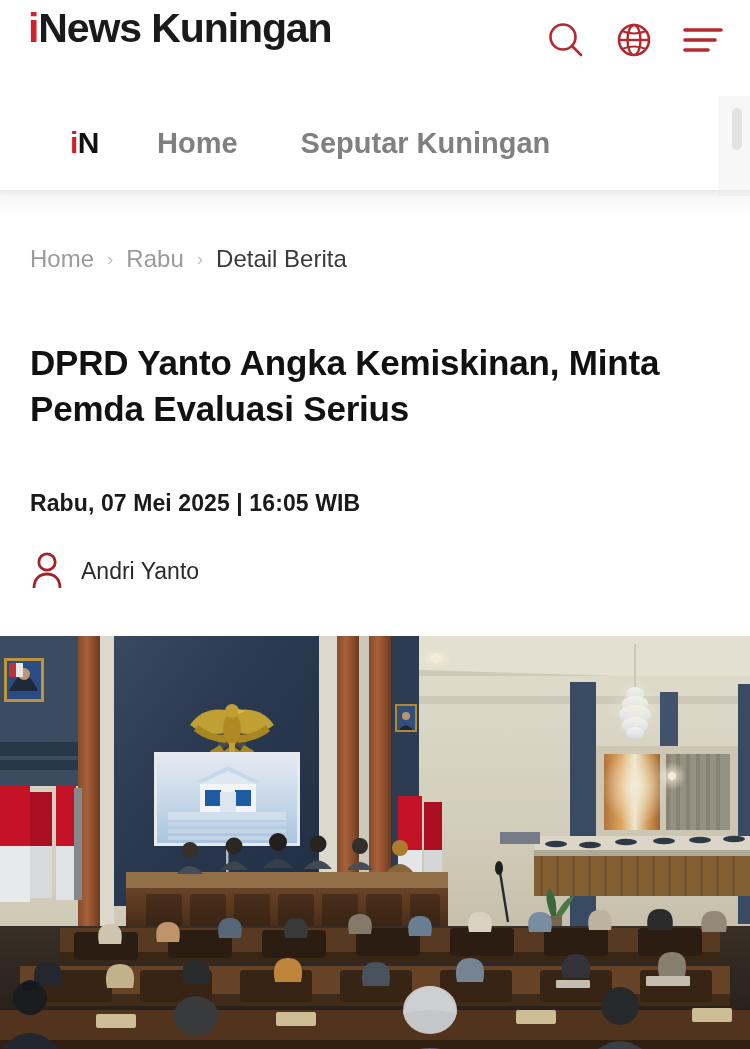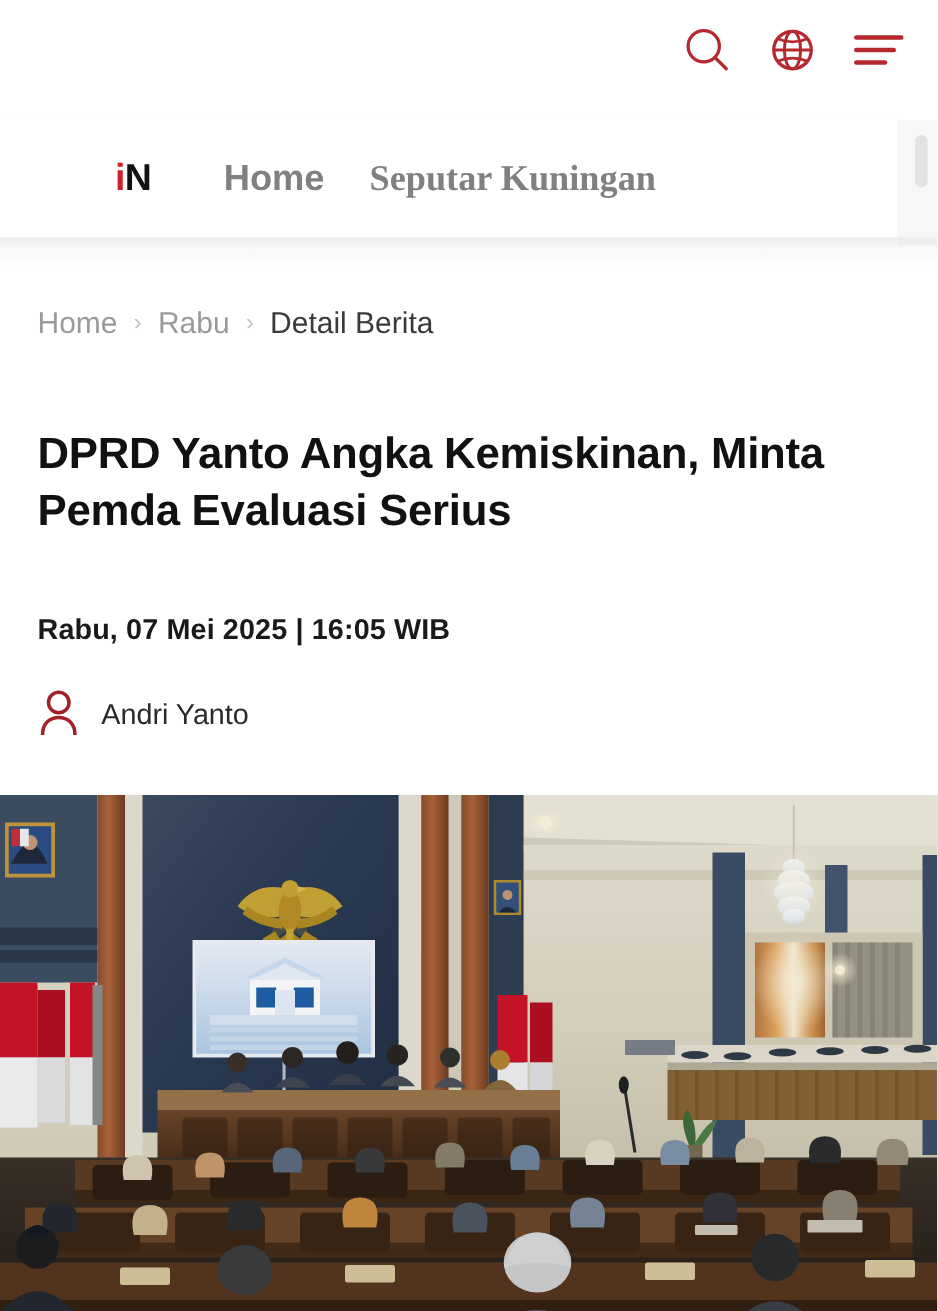--- a/index.html
+++ b/index.html
@@ -43,36 +43,36 @@
   
   .navbar {
     position: absolute; left: 0; top: 96px;
     width: 718px; height: 94px;
     background: #ffffff;
     box-shadow: 0 3px 6px rgba(0,0,0,0.055);
     display: flex; align-items: center;
     overflow: hidden;
   }
   .nav-logo {
-    margin-left: 92px;
+    margin-left: 70px;
     font-size: 30px; font-weight: 700;
     letter-spacing: -0.5px; line-height: 1;
     white-space: nowrap;
   }
   .nav-logo .i { color: #D32029; }
   .nav-logo .n { color: #111111; }
   .nav-item {
     margin-left: 58px;
     font-size: 29px;
     font-weight: 700;
     color: #808080;
     white-space: nowrap;
     cursor: pointer;
   }
-  .nav-item.second { margin-left: 36px; font-family: Liberation Serif, serif; }
+  .nav-item.second { margin-left: 63px; }
 
   .nav-scroll-track {
     position: absolute; right: 0; top: 96px;
     width: 32px; height: 100px;
     background: #f7f7f7;
   }
   .nav-scroll-thumb {
     position: absolute; right: 8px; top: 108px;
     width: 10px; height: 42px;
     background: #e2e2e2;
@@ -134,20 +134,23 @@
     background: #2b3a4d;
   }
   .hero svg { display: block; width: 750px; height: 413px; }
 </style>
 </head>
 <body>
 
 <div id="page">
 
   <header class="masthead">
+    <div class="brand">
+      <span class="i">i</span><span class="rest">News Kuningan</span>
+    </div>
 
     <div class="mast-icons">
       <span class="ico">
         <svg width="40" height="40" viewBox="0 0 40 40">
           <circle cx="17" cy="17" r="12.5" fill="none" stroke="#B4282E" stroke-width="2.6"></circle>
           <line x1="26" y1="26" x2="35" y2="35" stroke="#B4282E" stroke-width="2.6" stroke-linecap="round"></line>
         </svg>
       </span>
       <span class="ico">
         <svg width="40" height="40" viewBox="0 0 40 40">

